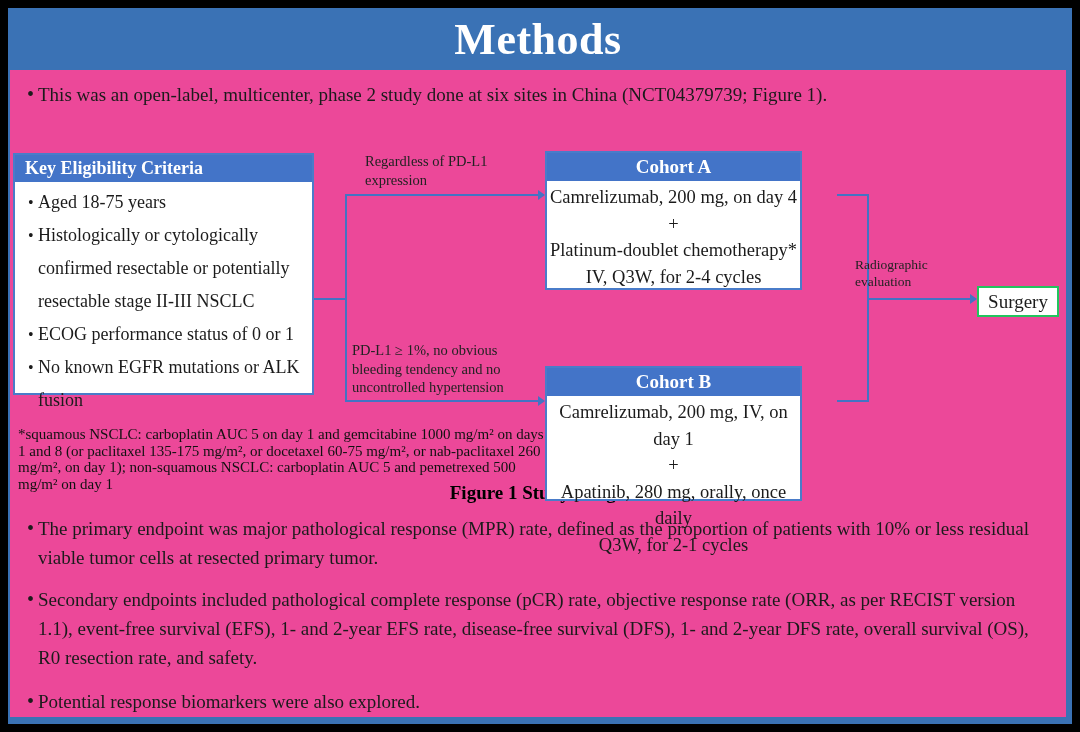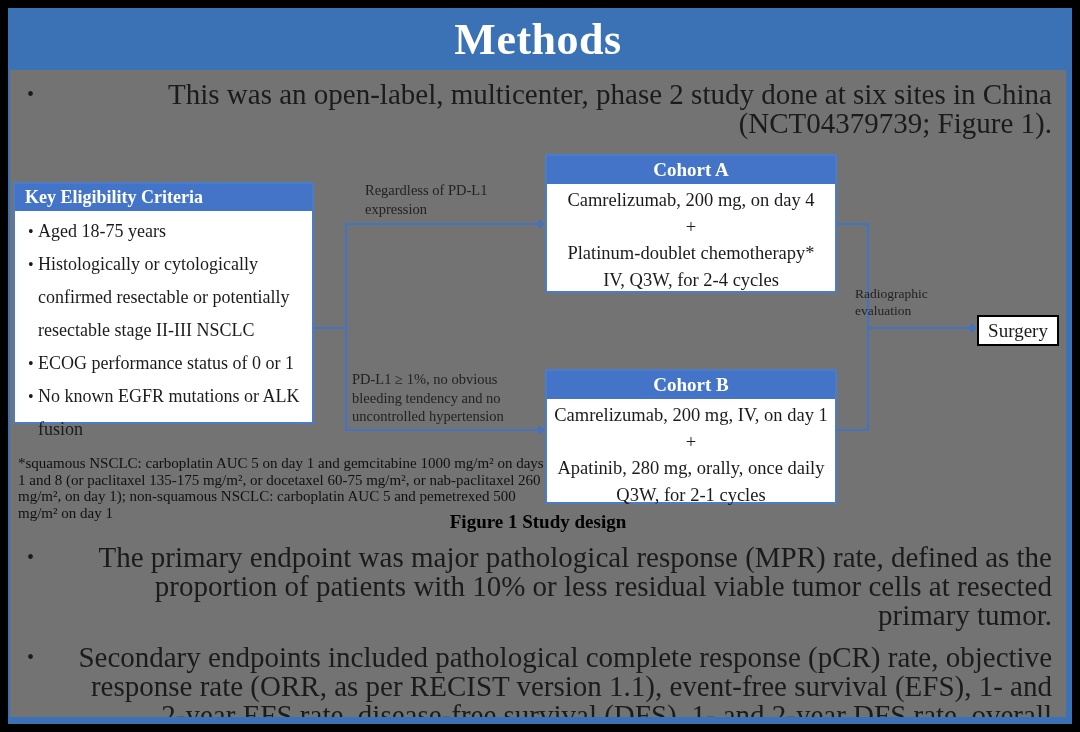--- a/index.html
+++ b/index.html
@@ -13,37 +13,37 @@
   html,body{width:1080px;height:732px;}
   body{
     background:#000;
     font-family:"Liberation Serif","DejaVu Serif",serif;
     color:var(--text-dark);
     position:relative;
     overflow:hidden;
   }
   .slide{
     position:absolute;left:8px;top:8px;width:1064px;height:716px;
-    background:#737373;
+    background:#ec4899;
     border-left:2px solid var(--banner-blue);
     border-right:6px solid var(--banner-blue);
     border-bottom:7px solid var(--banner-blue);
     overflow:hidden;
   }
   .banner{
     height:62px;background:var(--banner-blue);
     display:flex;align-items:center;justify-content:center;
   }
   .banner h1{
     color:#fff;font-size:44px;font-weight:bold;letter-spacing:.5px;
   }
   
   .bullet{
-    position:relative;padding-left:51px;padding-right:14px;
-    font-size:29px;line-height:29px;text-align:right;
+    position:relative;padding-left:28px;padding-right:14px;
+    font-size:19px;line-height:29px;
   }
   .bullet::before{
     content:"\2022";position:absolute;left:17px;top:0;
     font-size:20px;
   }
   .intro{margin-top:10px;margin-bottom:3px;}
   .endpoints .bullet:nth-child(1){margin-top:8px;}
   .endpoints .bullet:nth-child(2){margin-top:13px;}
   .endpoints .bullet:nth-child(3){margin-top:15px;}
 
@@ -57,30 +57,30 @@
   
   .elig{left:3px;top:41px;width:301px;height:242px;}
   .elig .dhead{height:27px;font-size:18px;padding-left:10px;}
   .elig ul{list-style:none;padding-top:4px;}
   .elig li{
     position:relative;padding-left:23px;padding-right:4px;
     font-size:18px;line-height:33px;
   }
   .elig li::before{content:"\2022";position:absolute;left:13px;top:0;font-size:16px;}
   
-  .cohort{width:292px;}
+  .cohort{width:257px;margin-top:26px;}
   .cohort .dhead{height:28px;font-size:19px;justify-content:center;}
   .cohort-a{left:535px;top:13px;height:139px;}
   .cohort-b{left:535px;top:228px;height:135px;}
   .cohort .cline{font-size:18.5px;line-height:26.5px;text-align:center;}
   .cohort .cbody{padding-top:3px;}
   
   .surgery{
     left:967px;top:174px;width:82px;height:31px;
-    border:2px solid #000000;
+    border:2px solid #22c55e;
     display:flex;align-items:center;justify-content:center;font-size:19px;
   }
   
   .hline,.vline{position:absolute;background:var(--line-blue);}
   .hline{height:2px;}
   .vline{width:2px;}
   .ahead{
     position:absolute;width:0;height:0;
     border-top:5px solid transparent;border-bottom:5px solid transparent;
     border-left:7px solid var(--line-blue);

